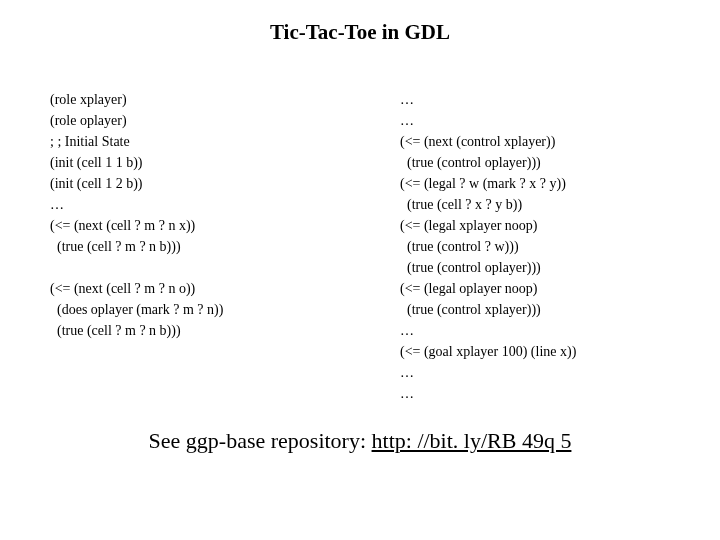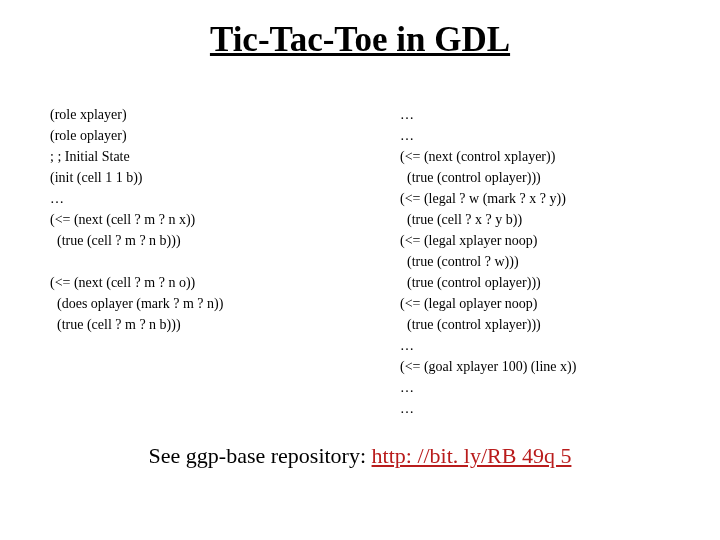--- a/index.html
+++ b/index.html
@@ -9,60 +9,60 @@
     }
     body {
       width: 720px;
       height: 540px;
       background: #ffffff;
       font-family: "Times New Roman", Times, serif;
       color: #000000;
       padding: 20px 50px 20px 50px;
     }
     .title {
-      font-size: 35px;
+      font-size: 21px;
       font-weight: bold;
       text-align: center;
       margin-bottom: 20px;
-      text-decoration: underline;
     }
     .columns {
       display: flex;
       gap: 80px;
       margin-top: 44px;
     }
     .col {
       flex: 1;
       font-size: 14px;
       line-height: 1.5;
     }
     .code-line {
       white-space: pre;
     }
     .footer {
       font-size: 22px;
       text-align: center;
       margin-top: 24px;
     }
     .footer a {
-      color: #b91c1c;
+      color: #000000;
       text-decoration: underline;
     }
   </style>
 </head>
 <body>
 
 <div class="title">Tic-Tac-Toe in GDL</div>
 
 <div class="columns">
   <div class="col">
     <div class="code-line">(role xplayer)</div>
     <div class="code-line">(role oplayer)</div>
     <div class="code-line">; ; Initial State</div>
     <div class="code-line">(init (cell 1 1 b))</div>
+    <div class="code-line">(init (cell 1 2 b))</div>
     <div class="code-line">…</div>
     <div class="code-line">(&lt;= (next (cell ? m ? n x))</div>
     <div class="code-line">  (true (cell ? m ? n b)))</div>
     <div class="code-line"> </div>
     <div class="code-line">(&lt;= (next (cell ? m ? n o))</div>
     <div class="code-line">  (does oplayer (mark ? m ? n))</div>
     <div class="code-line">  (true (cell ? m ? n b)))</div>
   </div>
   <div class="col">
     <div class="code-line">…</div>

